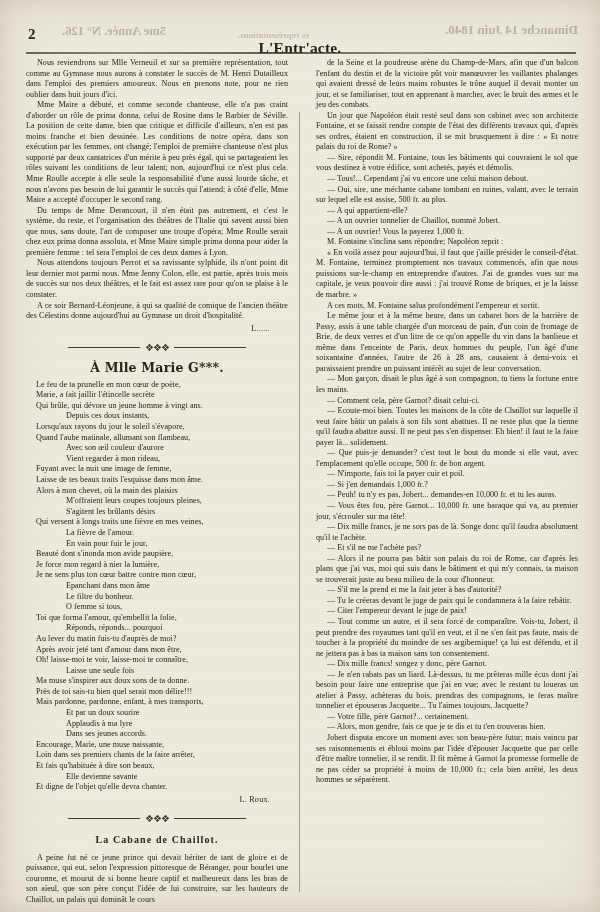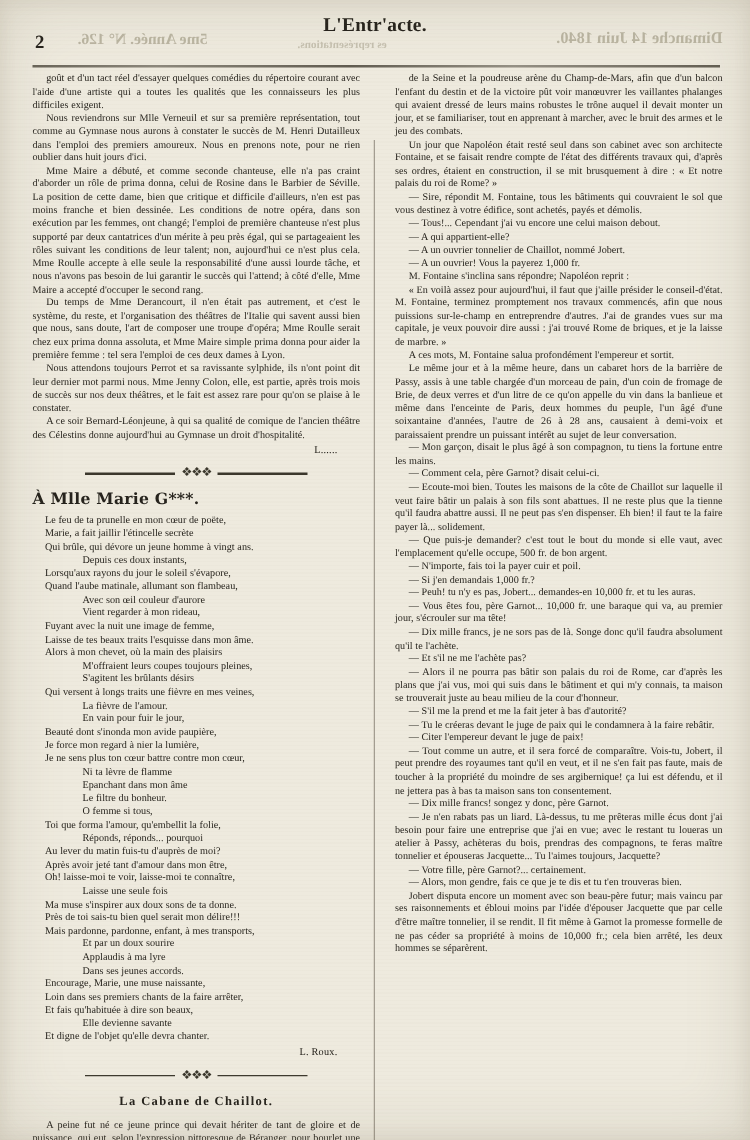--- a/index.html
+++ b/index.html
@@ -49,21 +49,21 @@
     top: 26px;
     font-family: "Liberation Serif", serif;
     font-weight: bold;
     font-size: 15px;
     letter-spacing: .5px;
   }
   .paper-title {
     position: absolute;
     left: 0;
     right: 0;
-    top: 12px;
+    top: 39px;
     text-align: center;
     font-family: "Liberation Serif", serif;
     font-weight: bold;
     font-size: 15.5px;
     letter-spacing: .2px;
   }
   
   .bleed {
     position: absolute;
     transform: scaleX(-1);
@@ -152,20 +152,21 @@
     top: 1px;
     transform: translateX(-50%);
     font-size: 10px;
     line-height: 11px;
     color: #3b372c;
     letter-spacing: -1px;
   }
 
   
   .poem-title {
+    text-align: center;
     font-size: 12.5px;
     line-height: 15px;
     font-weight: bold;
     margin: 1px 0 5px 0;
     font-family: "DejaVu Serif", serif;
     letter-spacing: .2px;
   }
   .poem {
     margin: 0 0 0 10px;
   }
@@ -217,21 +218,20 @@
   <div class="paper-title">L'Entr'acte.</div>
 </div>
 <div class="rule-top"></div>
 
 <div class="sheet">
   <div class="col-divider"></div>
   <div class="columns">
 
     <div class="col col-left">
       <div>
-        <p class="ind">goût et d'un tact réel d'essayer quelques comédies du répertoire courant avec l'aide d'une artiste qui a toutes les qualités que les connaisseurs les plus difficiles exigent.</p>
         <p class="ind">Nous reviendrons sur Mlle Verneuil et sur sa première représentation, tout comme au Gymnase nous aurons à constater le succès de M. Henri Dutailleux dans l'emploi des premiers amoureux. Nous en prenons note, pour ne rien oublier dans huit jours d'ici.</p>
         <p class="ind">Mme Maire a débuté, et comme seconde chanteuse, elle n'a pas craint d'aborder un rôle de prima donna, celui de Rosine dans le Barbier de Séville. La position de cette dame, bien que critique et difficile d'ailleurs, n'en est pas moins franche et bien dessinée. Les conditions de notre opéra, dans son exécution par les femmes, ont changé; l'emploi de première chanteuse n'est plus supporté par deux cantatrices d'un mérite à peu près égal, qui se partageaient les rôles suivant les conditions de leur talent; non, aujourd'hui ce n'est plus cela. Mme Roulle accepte à elle seule la responsabilité d'une aussi lourde tâche, et nous n'avons pas besoin de lui garantir le succès qui l'attend; à côté d'elle, Mme Maire a accepté d'occuper le second rang.</p>
         <p class="ind">Du temps de Mme Derancourt, il n'en était pas autrement, et c'est le système, du reste, et l'organisation des théâtres de l'Italie qui savent aussi bien que nous, sans doute, l'art de composer une troupe d'opéra; Mme Roulle serait chez eux prima donna assoluta, et Mme Maire simple prima donna pour aider la première femme : tel sera l'emploi de ces deux dames à Lyon.</p>
         <p class="ind">Nous attendons toujours Perrot et sa ravissante sylphide, ils n'ont point dit leur dernier mot parmi nous. Mme Jenny Colon, elle, est partie, après trois mois de succès sur nos deux théâtres, et le fait est assez rare pour qu'on se plaise à le constater.</p>
         <p class="ind">A ce soir Bernard-Léonjeune, à qui sa qualité de comique de l'ancien théâtre des Célestins donne aujourd'hui au Gymnase un droit d'hospitalité.</p>
         <p class="signature">L......</p>
       </div>
 
       <div class="ornament">
         <span class="knot">❖❖❖</span>
@@ -251,21 +251,20 @@
           <div class="v">Laisse de tes beaux traits l'esquisse dans mon âme.</div>
           <div class="v">Alors à mon chevet, où la main des plaisirs</div>
           <div class="v i1">M'offraient leurs coupes toujours pleines,</div>
           <div class="v i1">S'agitent les brûlants désirs</div>
           <div class="v">Qui versent à longs traits une fièvre en mes veines,</div>
           <div class="v i1">La fièvre de l'amour.</div>
           <div class="v i1">En vain pour fuir le jour,</div>
           <div class="v">Beauté dont s'inonda mon avide paupière,</div>
           <div class="v">Je force mon regard à nier la lumière,</div>
           <div class="v">Je ne sens plus ton cœur battre contre mon cœur,</div>
-          <div class="v i1">Ni ta lèvre de flamme</div>
           <div class="v i1">Epanchant dans mon âme</div>
           <div class="v i1">Le filtre du bonheur.</div>
           <div class="v i1">O femme si tous,</div>
           <div class="v">Toi que forma l'amour, qu'embellit la folie,</div>
           <div class="v i1">Réponds, réponds... pourquoi</div>
           <div class="v">Au lever du matin fuis-tu d'auprès de moi?</div>
           <div class="v">Après avoir jeté tant d'amour dans mon être,</div>
           <div class="v">Oh! laisse-moi te voir, laisse-moi te connaître,</div>
           <div class="v i1">Laisse une seule fois</div>
           <div class="v">Ma muse s'inspirer aux doux sons de ta donne.</div>
@@ -288,20 +287,21 @@
 
       <div class="feuilleton-title">La Cabane de Chaillot.</div>
       <p class="ind">A peine fut né ce jeune prince qui devait hériter de tant de gloire et de puissance, qui eut, selon l'expression pittoresque de Béranger, pour bourlet une couronne, et mourut de si bonne heure captif et malheureux dans les bras de son aïeul, que son père conçut l'idée de lui construire, sur les hauteurs de Chaillot, un palais qui dominât le cours</p>
     </div>
 
     <div class="col col-right" id="right-column">
         <p class="ind">de la Seine et la poudreuse arène du Champ-de-Mars, afin que d'un balcon l'enfant du destin et de la victoire pût voir manœuvrer les vaillantes phalanges qui avaient dressé de leurs mains robustes le trône auquel il devait monter un jour, et se familiariser, tout en apprenant à marcher, avec le bruit des armes et le jeu des combats.</p>
         <p class="ind">Un jour que Napoléon était resté seul dans son cabinet avec son architecte Fontaine, et se faisait rendre compte de l'état des différents travaux qui, d'après ses ordres, étaient en construction, il se mit brusquement à dire : « Et notre palais du roi de Rome? »</p>
         <p class="dlg">— Sire, répondit M. Fontaine, tous les bâtiments qui couvraient le sol que vous destinez à votre édifice, sont achetés, payés et démolis.</p>
         <p class="dlg">— Tous!... Cependant j'ai vu encore une celui maison debout.</p>
+        <p class="dlg">— Oui, sire, une méchante cabane tombant en ruines, valant, avec le terrain sur lequel elle est assise, 500 fr. au plus.</p>
         <p class="dlg">— A qui appartient-elle?</p>
         <p class="dlg">— A un ouvrier tonnelier de Chaillot, nommé Jobert.</p>
         <p class="dlg">— A un ouvrier! Vous la payerez 1,000 fr.</p>
         <p class="ind">M. Fontaine s'inclina sans répondre; Napoléon reprit :</p>
         <p class="ind">« En voilà assez pour aujourd'hui, il faut que j'aille présider le conseil-d'état. M. Fontaine, terminez promptement nos travaux commencés, afin que nous puissions sur-le-champ en entreprendre d'autres. J'ai de grandes vues sur ma capitale, je veux pouvoir dire aussi : j'ai trouvé Rome de briques, et je la laisse de marbre. »</p>
         <p class="ind">A ces mots, M. Fontaine salua profondément l'empereur et sortit.</p>
         <p class="ind">Le même jour et à la même heure, dans un cabaret hors de la barrière de Passy, assis à une table chargée d'un morceau de pain, d'un coin de fromage de Brie, de deux verres et d'un litre de ce qu'on appelle du vin dans la banlieue et même dans l'enceinte de Paris, deux hommes du peuple, l'un âgé d'une soixantaine d'années, l'autre de 26 à 28 ans, causaient à demi-voix et paraissaient prendre un puissant intérêt au sujet de leur conversation.</p>
         <p class="dlg">— Mon garçon, disait le plus âgé à son compagnon, tu tiens la fortune entre les mains.</p>
         <p class="dlg">— Comment cela, père Garnot? disait celui-ci.</p>
         <p class="dlg">— Ecoute-moi bien. Toutes les maisons de la côte de Chaillot sur laquelle il veut faire bâtir un palais à son fils sont abattues. Il ne reste plus que la tienne qu'il faudra abattre aussi. Il ne peut pas s'en dispenser. Eh bien! il faut te la faire payer là... solidement.</p>

